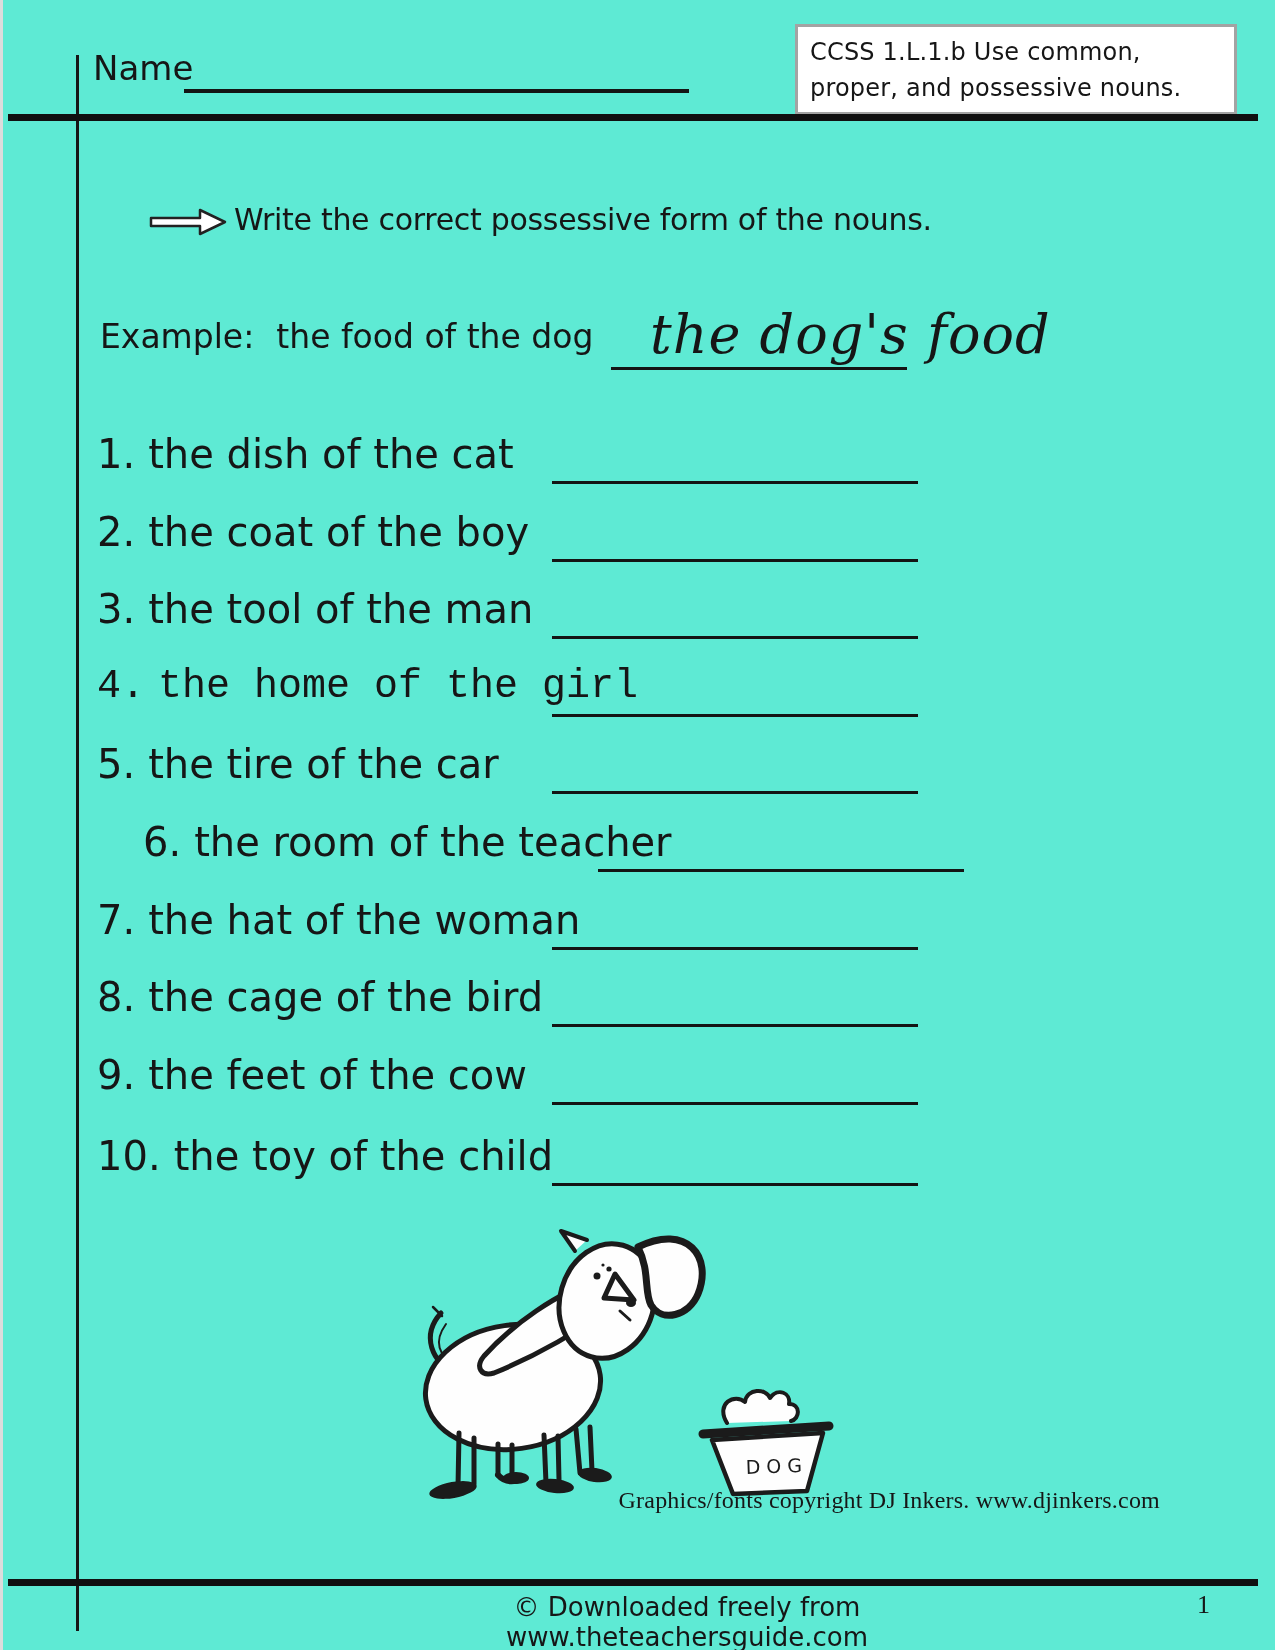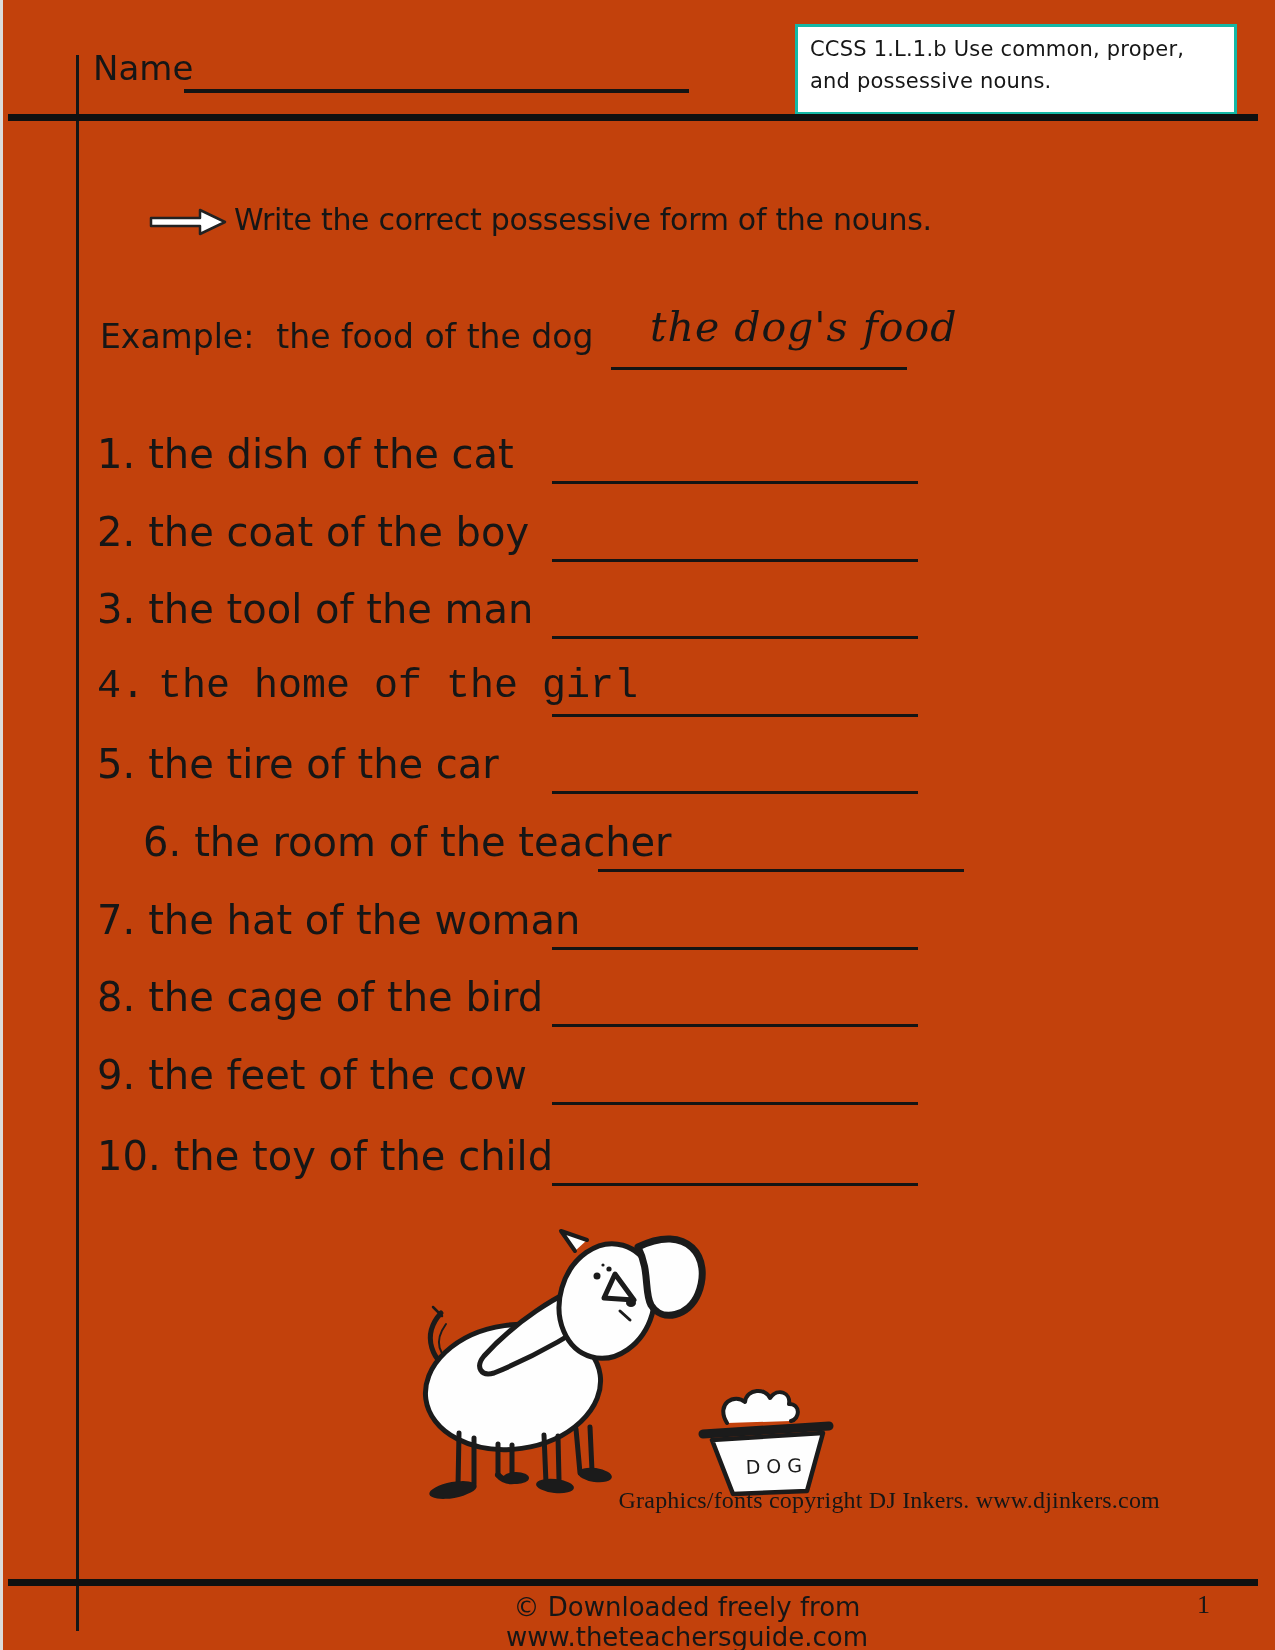--- a/index.html
+++ b/index.html
@@ -1,43 +1,43 @@
 <!DOCTYPE html>
 <html><head>
 <meta charset="utf-8">
 <style>
   html,body{margin:0;padding:0;background:#9a9a9a;}
   .page{
     position:relative;width:1275px;height:1650px;margin:0 auto;
-    background:#c2410c;color:#161616;overflow:hidden;
+    background:#5eead4;color:#161616;overflow:hidden;
     font-family:"DejaVu Sans",sans-serif;
   }
   .scan-edge{position:absolute;left:0;top:0;width:3px;height:100%;background:#dcdcdc;}
   
   .vrule{position:absolute;left:76px;top:55px;width:3px;height:1576px;background:#161616;}
   .hrule{position:absolute;height:7px;background:#101010;}
   .top-rule{left:8px;top:114px;width:1250px;}
   .bottom-rule{left:8px;top:1579px;width:1250px;}
   
   .name-label{position:absolute;left:93px;top:48px;font-size:34px;}
   .name-line{position:absolute;left:184px;top:89px;width:505px;height:4px;background:#141414;}
   .ccss-box{
     position:absolute;left:795px;top:24px;width:442px;height:91px;box-sizing:border-box;
-    border:3px solid #14b8a6;padding:7px 12px 0 12px;font-size:21px;line-height:1.5;
+    border:3px solid #a3a3a3;padding:7px 12px 0 12px;font-size:24px;line-height:1.5;
     letter-spacing:0.2px;background:#fff;
   }
   
   .title{position:absolute;left:0;top:136px;width:1275px;text-align:center;
          font-size:47px;font-weight:600;letter-spacing:0.5px;}
   .instr-arrow{position:absolute;left:147px;top:206px;width:82px;height:32px;}
   .instruction{position:absolute;left:234px;top:202px;font-size:30px;letter-spacing:-0.3px;}
   
   .example-row{position:absolute;left:100px;top:317px;font-size:33px;white-space:nowrap;}
   .ex-label{margin-right:22px;}
-  .ex-answer{position:absolute;left:650px;top:303px;font-size:41px;font-style:italic;
+  .ex-answer{position:absolute;left:650px;top:303px;font-size:54px;font-style:italic;
              font-family:"DejaVu Serif",serif;font-weight:400;letter-spacing:1px;}
   .ex-underline{position:absolute;left:611px;top:367px;width:296px;height:3px;background:#141414;}
   
   .item-row{position:absolute;left:97px;width:860px;height:62px;font-size:40px;white-space:nowrap;}
   .item-num{display:inline-block;margin-right:13px;}
   .blank{position:absolute;left:455px;top:50px;width:366px;height:3px;background:#141414;}
   
   .dog-art{position:absolute;left:395px;top:1195px;}
   
   .credit{position:absolute;left:600px;top:1487px;width:560px;text-align:right;

